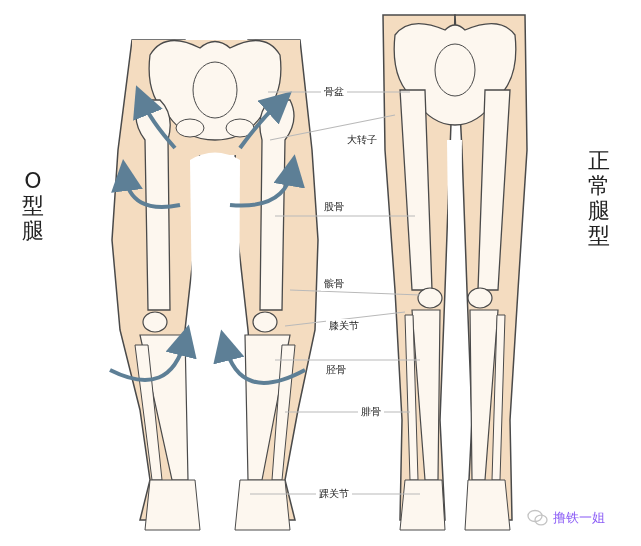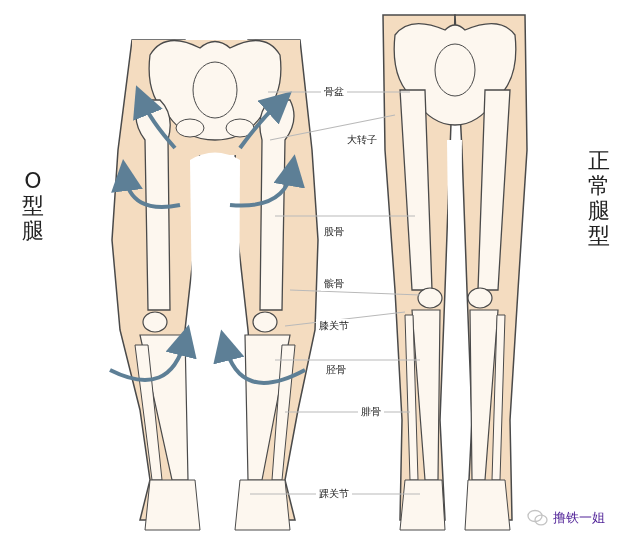--- a/index.html
+++ b/index.html
@@ -1,20 +1,20 @@
 <!DOCTYPE html>
 <html><head>
 <meta charset="utf-8">
 <style>
   html,body{margin:0;padding:0;background:#ffffff;}
   body{width:641px;height:546px;position:relative;overflow:hidden;font-family:"DejaVu Sans",sans-serif;}
   .canvas{position:absolute;left:0;top:0;width:641px;height:546px;}
   .vlabel{position:absolute;font-size:22px;color:#222;line-height:25px;width:26px;text-align:center;}
   .lbl{position:absolute;font-size:10px;color:#222;background:#fff;padding:0 3px;white-space:nowrap;transform:translate(-50%,-50%);}
-  .wm{position:absolute;left:527px;top:509px;font-size:13px;color:#4c1d95;display:flex;align-items:center;gap:4px;}
+  .wm{position:absolute;left:527px;top:509px;font-size:13px;color:#8b5cf6;display:flex;align-items:center;gap:4px;}
 </style>
 </head>
 <body>
 
 <div class="canvas">
   <svg width="641" height="546" viewBox="0 0 641 546">
     <defs>
       <marker id="ah" markerWidth="8" markerHeight="8" refX="4" refY="4" orient="auto">
         <path d="M0,0 L8,4 L0,8 z" fill="#5d7f96"></path>
       </marker>
@@ -87,23 +87,23 @@
       <line x1="285" y1="412" x2="410" y2="412"></line>
       <line x1="250" y1="494" x2="420" y2="494"></line>
     </g>
   </svg>
 
   <div class="vlabel" style="left:20px;top:168px;">O型腿</div>
   <div class="vlabel" style="left:586px;top:148px;">正常腿型</div>
 
   <span class="lbl" style="left:334px;top:92px;">骨盆</span>
   <span class="lbl" style="left:334px;top:140px;margin-left:28px;">大转子</span>
-  <span class="lbl" style="left:334px;top:232px;">股骨</span>
+  <span class="lbl" style="left:334px;top:207px;">股骨</span>
   <span class="lbl" style="left:334px;top:284px;">髌骨</span>
-  <span class="lbl" style="left:334px;top:326px;">膝关节</span>
+  <span class="lbl" style="left:344px;top:326px;">膝关节</span>
   <span class="lbl" style="left:336px;top:370px;">胫骨</span>
   <span class="lbl" style="left:334px;top:412px;margin-left:37px;">腓骨</span>
   <span class="lbl" style="left:334px;top:494px;">踝关节</span>
 
   <div class="wm">
     <svg width="22" height="18" viewBox="0 0 22 18">
       <ellipse cx="8" cy="7" rx="7" ry="5.5" fill="none" stroke="#c4c4c4" stroke-width="1.3"></ellipse>
       <ellipse cx="14" cy="11" rx="6" ry="4.8" fill="none" stroke="#c4c4c4" stroke-width="1.3"></ellipse>
     </svg>
     <span>撸铁一姐</span>

